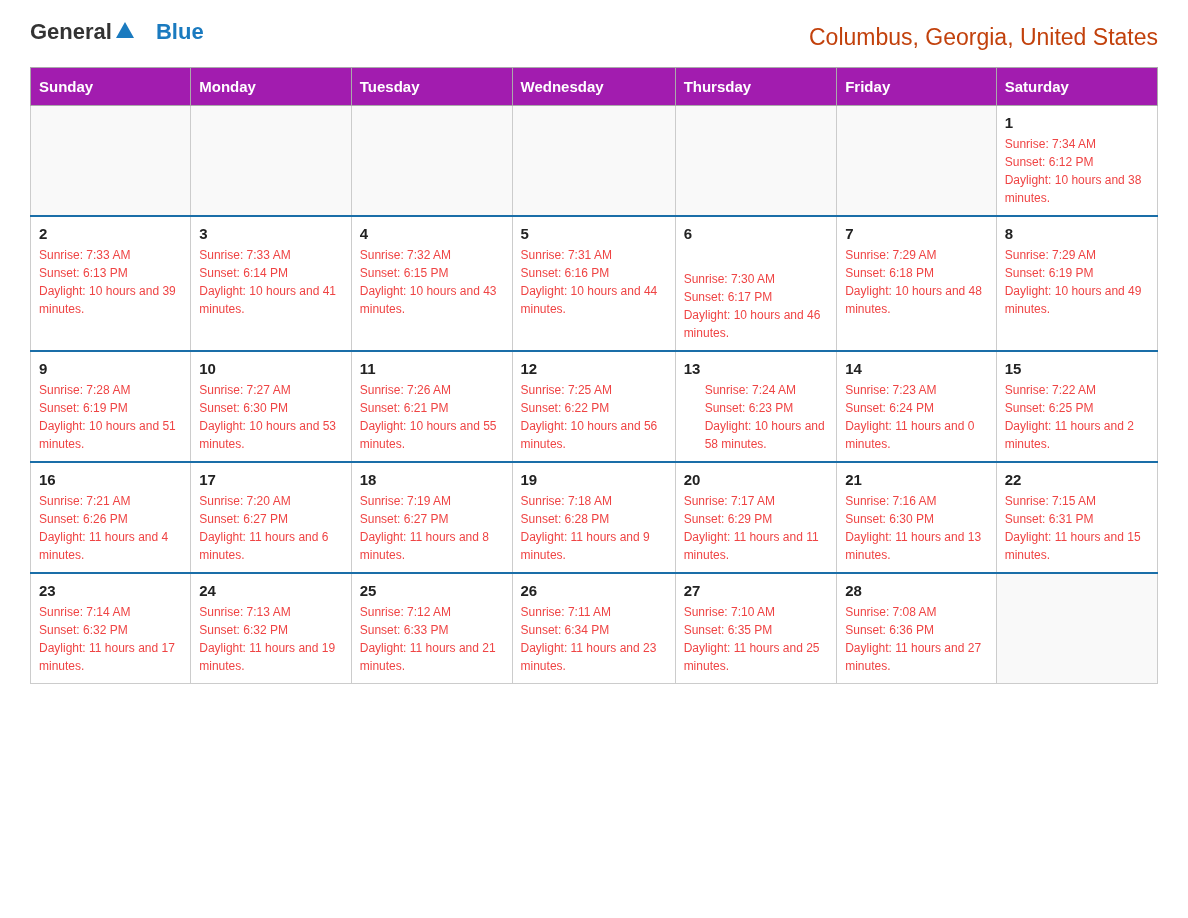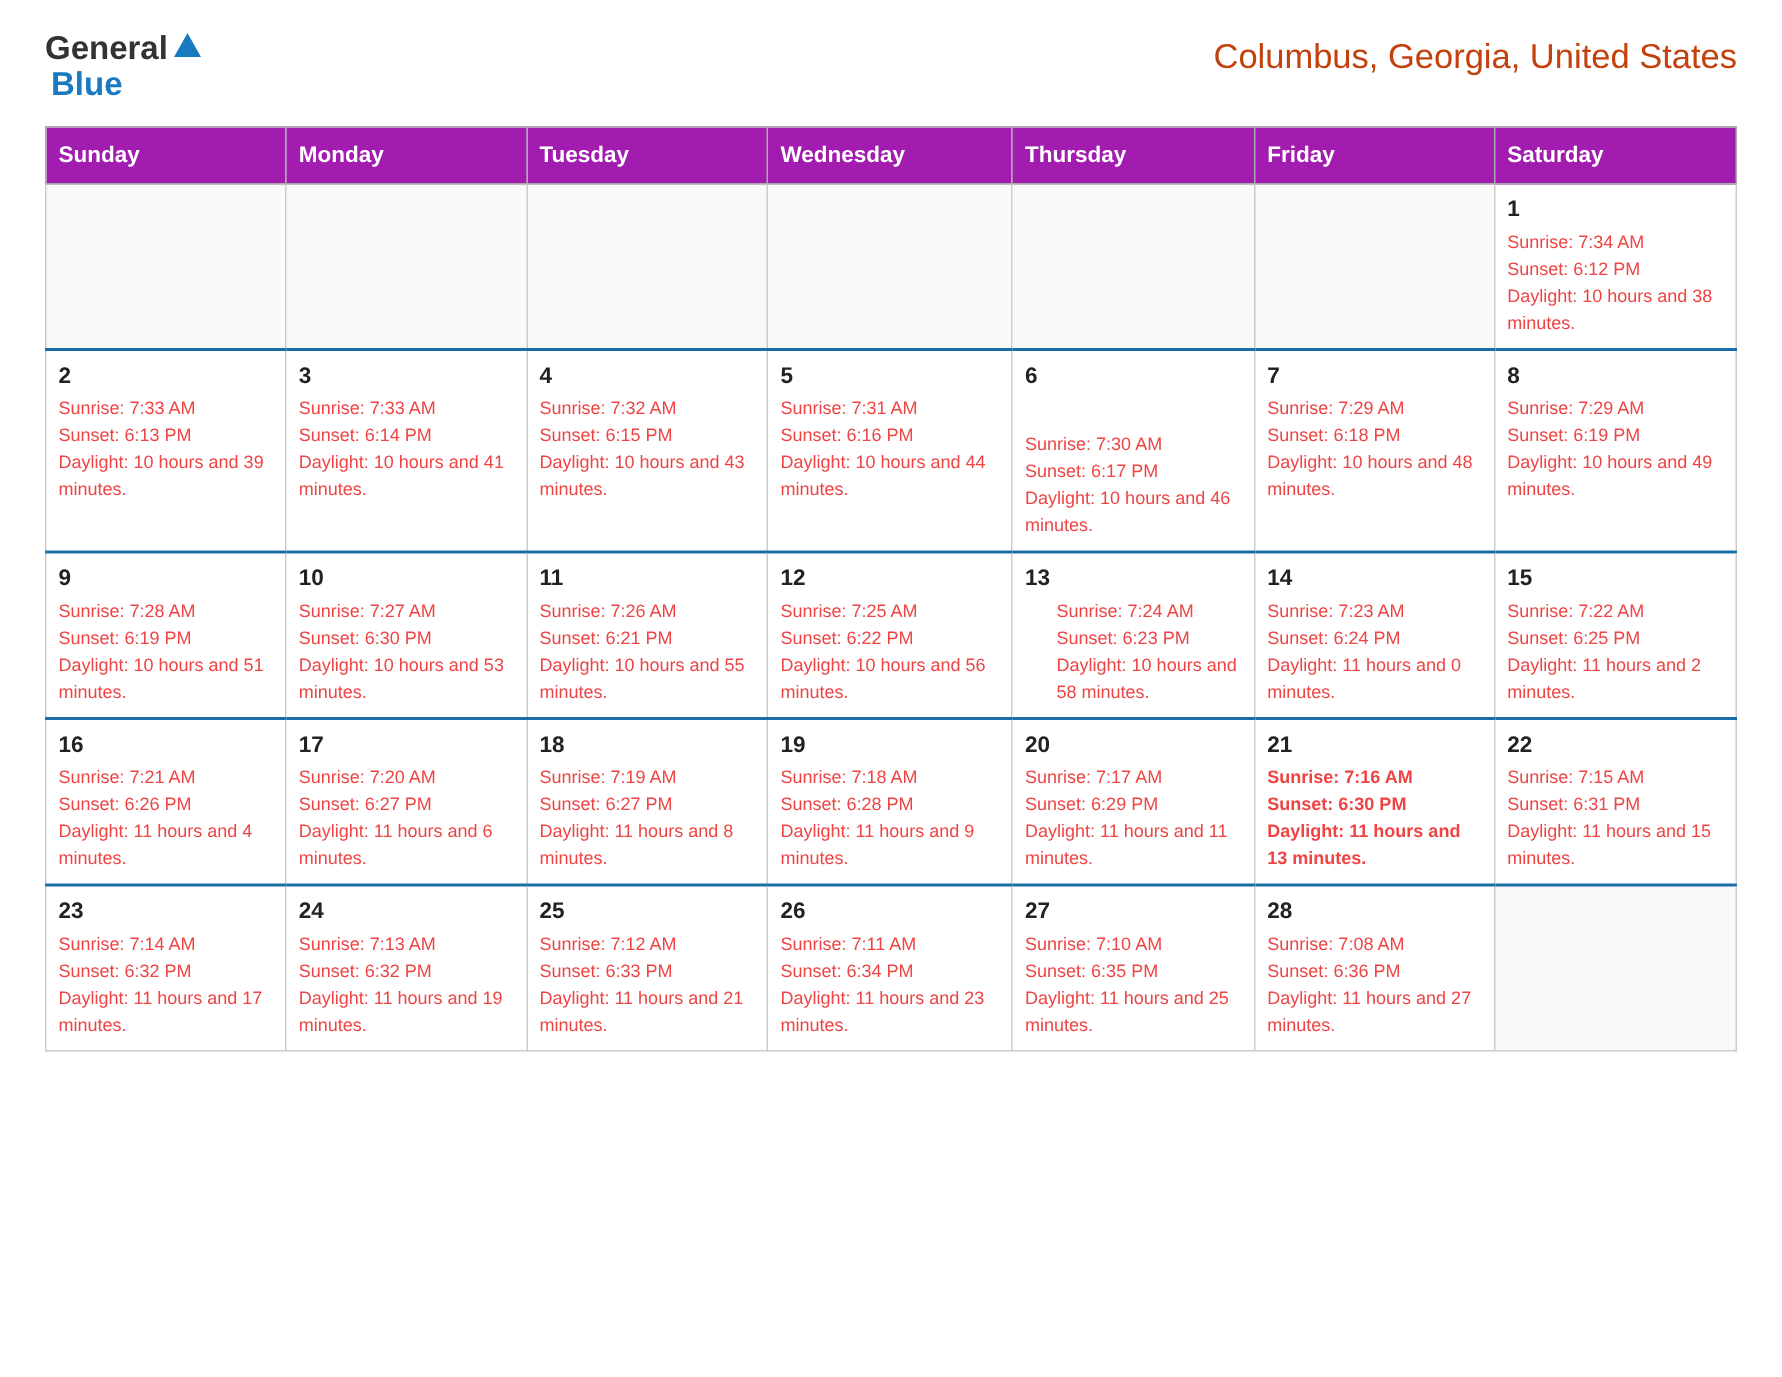--- a/index.html
+++ b/index.html
@@ -84,28 +84,28 @@
     }
     .row-border td {
       border-top: 2px solid #1a6ea8;
     }
   </style>
 </head>
 <body>
 
 <div class="header">
   <div class="logo">
-    <div style="display:flex; flex-direction:column; line-height:1.1;">
+    <div style="display:flex; flex-direction:row; line-height:1.1;">
       <div style="display:flex; align-items:center;">
         <span class="logo-text-general">General</span>
         <svg width="22" height="22" viewBox="0 0 22 22" style="margin-left:2px; margin-top:-2px;">
           <polygon points="2,18 11,2 20,18" fill="#1a7abf"></polygon>
         </svg>
       </div>
-      <span class="logo-text-blue" style="margin-left:4px;">Blue</span>
+      <span class="logo-text-blue" style="margin-left:20px;">Blue</span>
     </div>
   </div>
   <div class="title-section">
     <div class="location">Columbus, Georgia, United States</div>
   </div>
 </div>
 
 <table class="calendar">
   <thead>
     <tr>
@@ -247,21 +247,21 @@
 Daylight: 11 hours and 9 minutes.</div>
         </td>
         <td>
           <span class="day-number">20</span>
           <div class="day-info" style="white-space: pre-line;">Sunrise: 7:17 AM
 Sunset: 6:29 PM
 Daylight: 11 hours and 11 minutes.</div>
         </td>
         <td>
           <span class="day-number">21</span>
-          <div class="day-info" style="white-space: pre-line; font-weight: bold;">Sunrise: 7:16 AM
+          <div class="day-info" style="white-space: pre-line;">Sunrise: 7:16 AM
 Sunset: 6:30 PM
 Daylight: 11 hours and 13 minutes.</div>
         </td>
         <td>
           <span class="day-number">22</span>
           <div class="day-info" style="white-space: pre-line;">Sunrise: 7:15 AM
 Sunset: 6:31 PM
 Daylight: 11 hours and 15 minutes.</div>
         </td>
       </tr>

